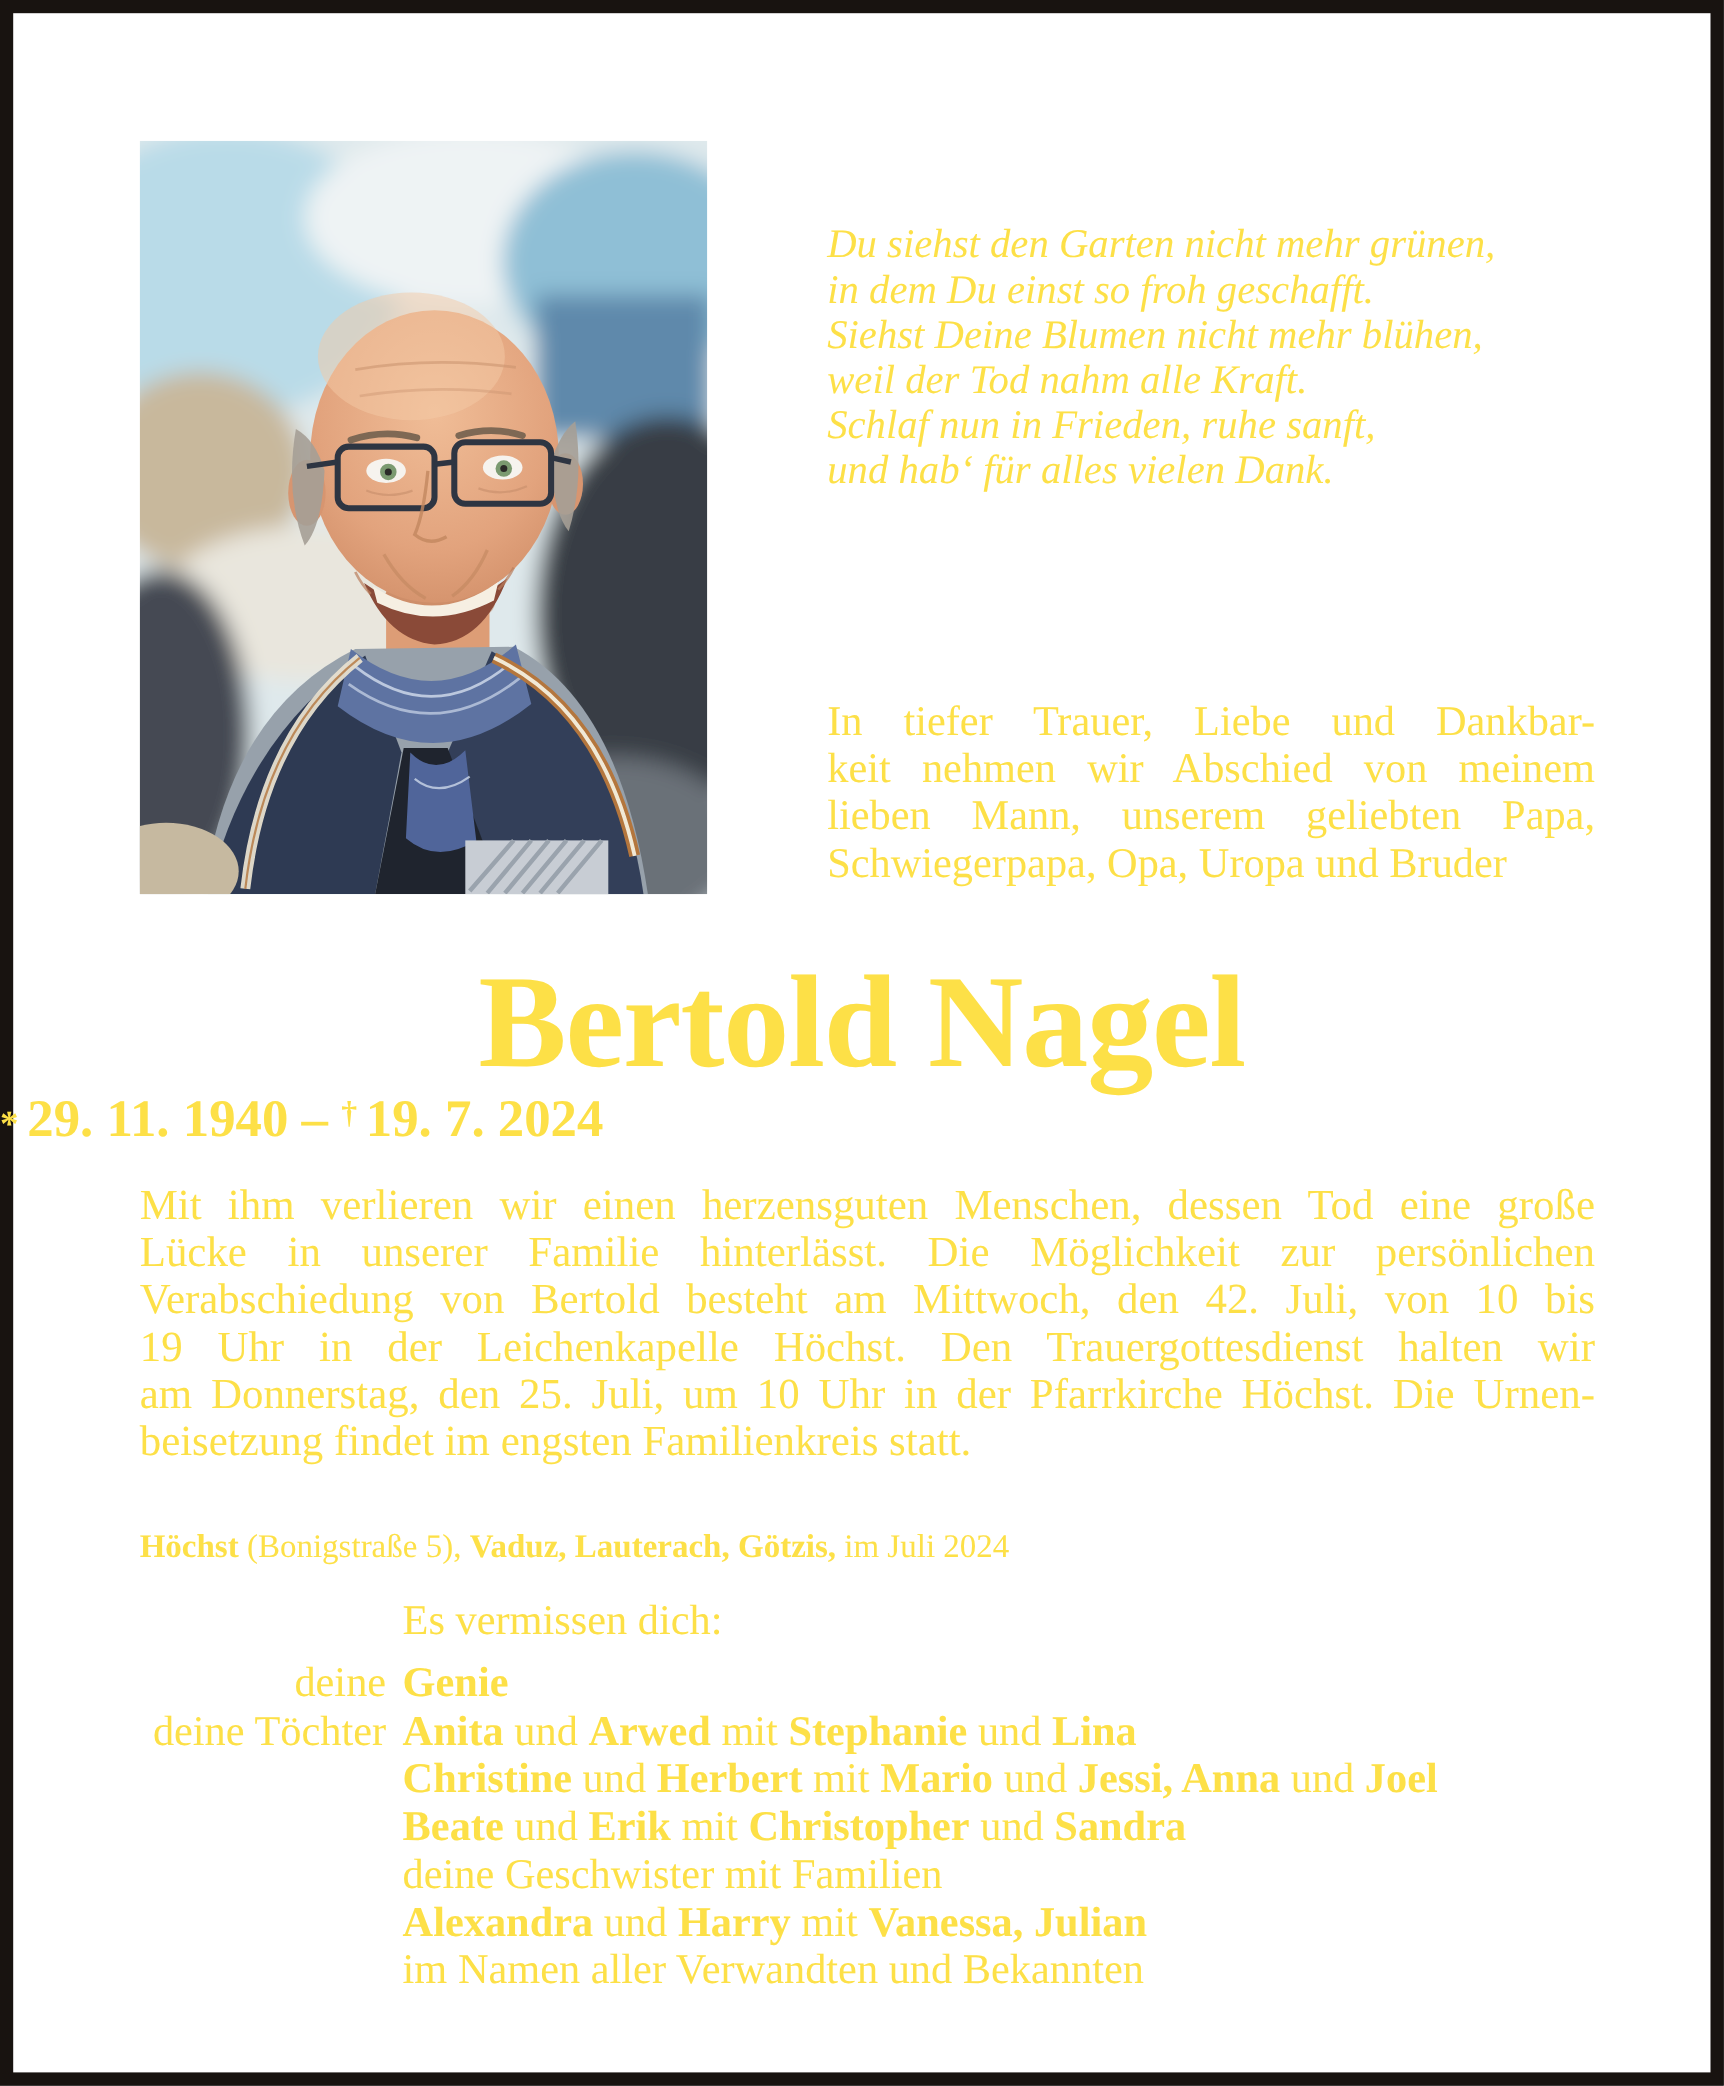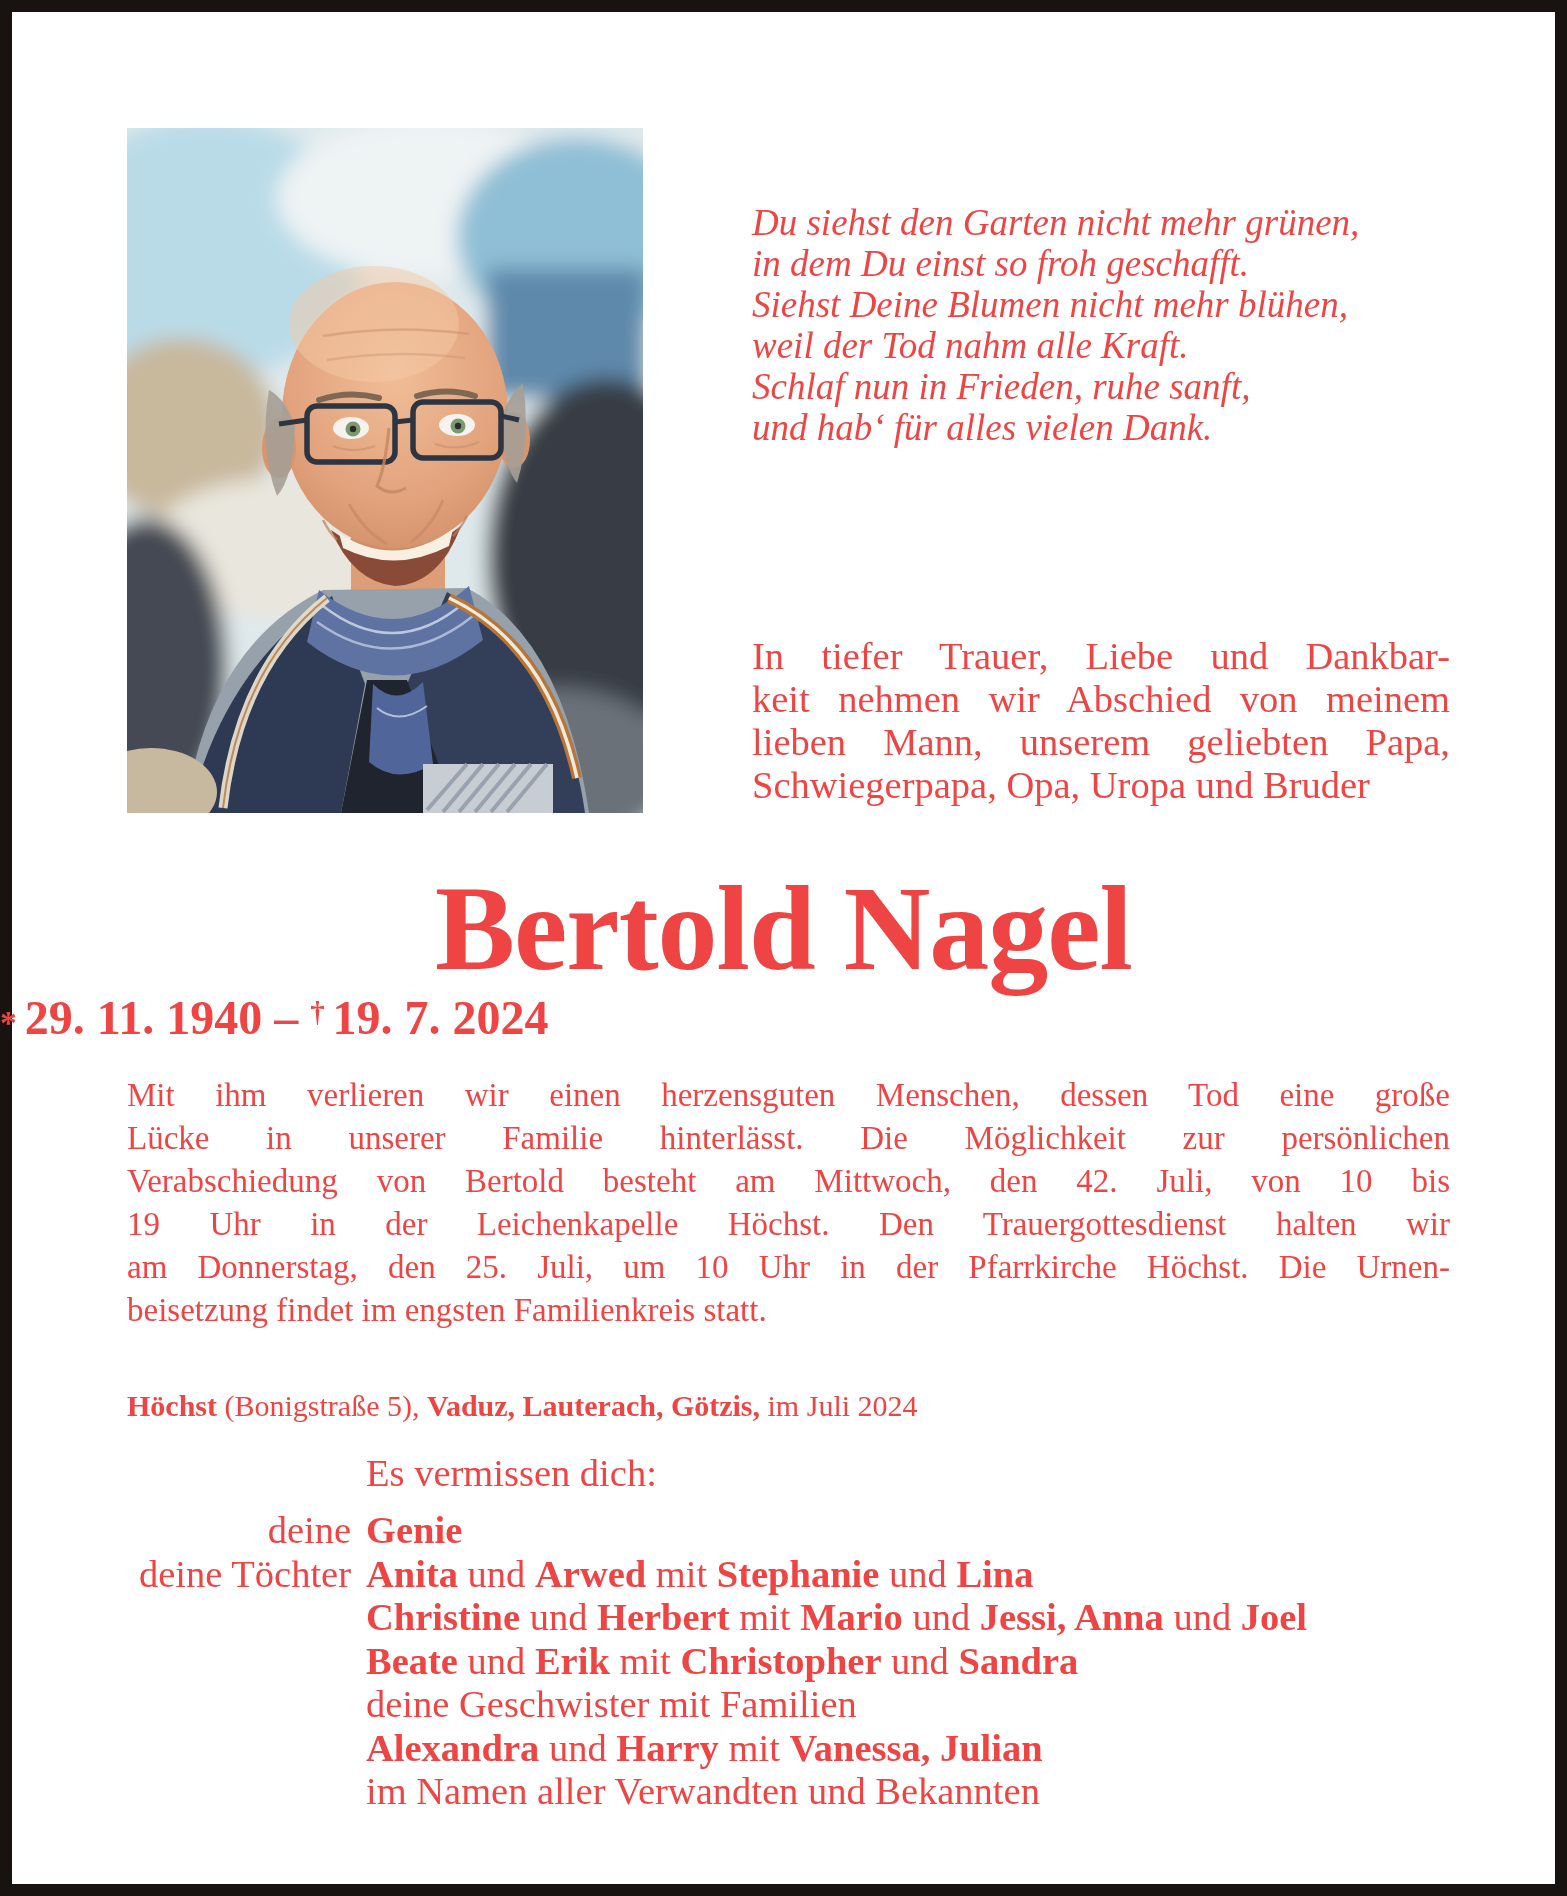--- a/index.html
+++ b/index.html
@@ -1,21 +1,21 @@
 <!DOCTYPE html>
 <html><head>
 <meta charset="utf-8">
 <style>
   html,body{margin:0;padding:0;background:#2a2a2a;}
   .page{
     position:relative;
     width:1567px;height:1896px;
     background:#181310;
     font-family:"Liberation Serif","DejaVu Serif",serif;
-    color:#ef4444;
+    color:#fde047;
     overflow:hidden;
   }
   .paper{position:absolute;inset:12px;background:#ffffff;}
   
   .photo{position:absolute;left:127px;top:128px;width:516px;height:685px;overflow:hidden;}
   .photo svg{display:block;width:100%;height:100%;}
   
   .poem{position:absolute;left:752px;top:202px;width:660px;
         font-style:italic;font-size:37px;line-height:41px;}
   
@@ -26,21 +26,21 @@
   
   .name{position:absolute;left:0;top:848px;width:1567px;text-align:center;
         font-size:120px;font-weight:bold;letter-spacing:-1px;line-height:122px;margin-top:20px;}
   .dates{position:absolute;left:0;top:986px;width:1567px;text-align:left;
          font-size:48px;font-weight:bold;line-height:53px;}
   .dates .sym-birth{font-size:0.70em;margin-right:8px;}
   .dates .sym-death{font-size:0.60em;vertical-align:0.42em;margin-right:8px;}
   .dates .sep{margin:0 12px;}
   
   .announce{position:absolute;left:127px;top:1074px;width:1323px;
-            font-size:33px;line-height:43px;}
+            font-size:39px;line-height:43px;}
   
   .location{position:absolute;left:127px;top:1383px;width:1323px;
             font-size:30px;line-height:45px;white-space:pre-wrap;}
   
   .mourn-heading{position:absolute;left:366px;top:1452px;font-size:38.5px;line-height:43px;}
   .mourners{position:absolute;left:127px;top:1509px;width:1340px;
             font-size:38.5px;line-height:43.5px;}
   .m-row{display:flex;}
   .m-label{flex:none;width:224px;text-align:right;margin-right:15px;white-space:pre;}
   .m-content{white-space:pre-wrap;}

